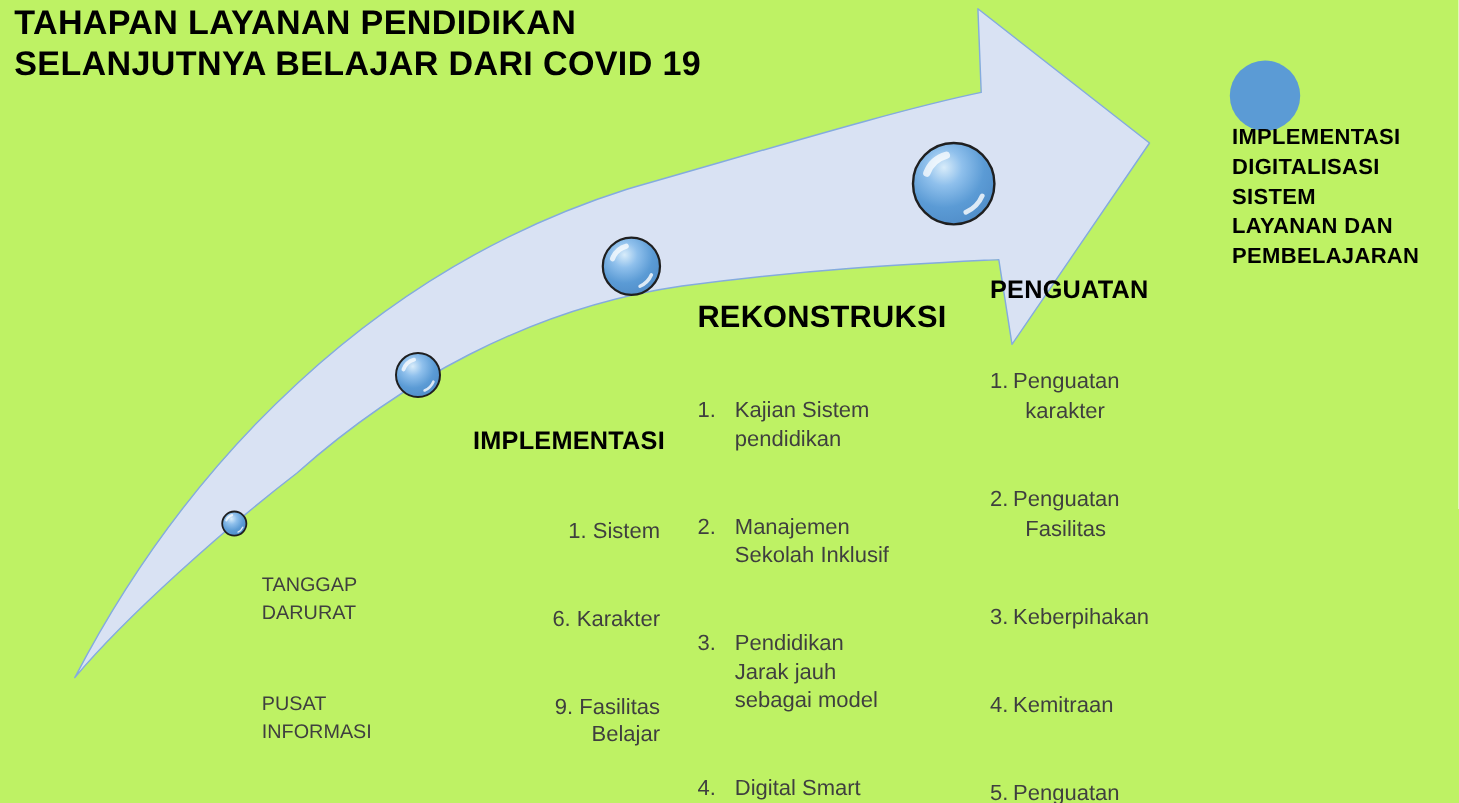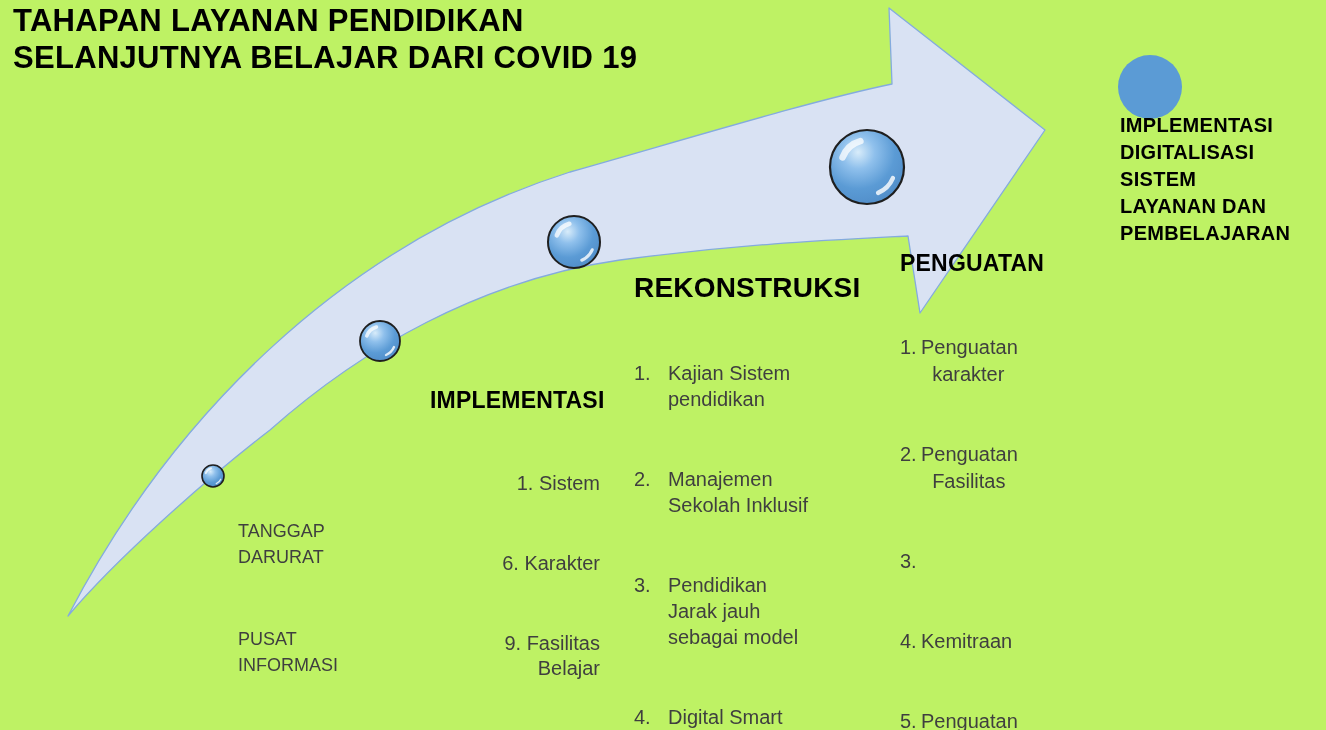--- a/index.html
+++ b/index.html
@@ -140,20 +140,21 @@
       <span class="itext">Penguatan
   karakter</span>
     </div>
     <div class="item">
       <span class="num">2.</span>
       <span class="itext">Penguatan
   Fasilitas</span>
     </div>
     <div class="item">
       <span class="num">3.</span>
+      <span class="itext">Keberpihakan</span>
     </div>
     <div class="item">
       <span class="num">4.</span>
       <span class="itext">Kemitraan</span>
     </div>
     <div class="item">
       <span class="num">5.</span>
       <span class="itext">Penguatan
   Kelembagaan
   Sekolah</span>

